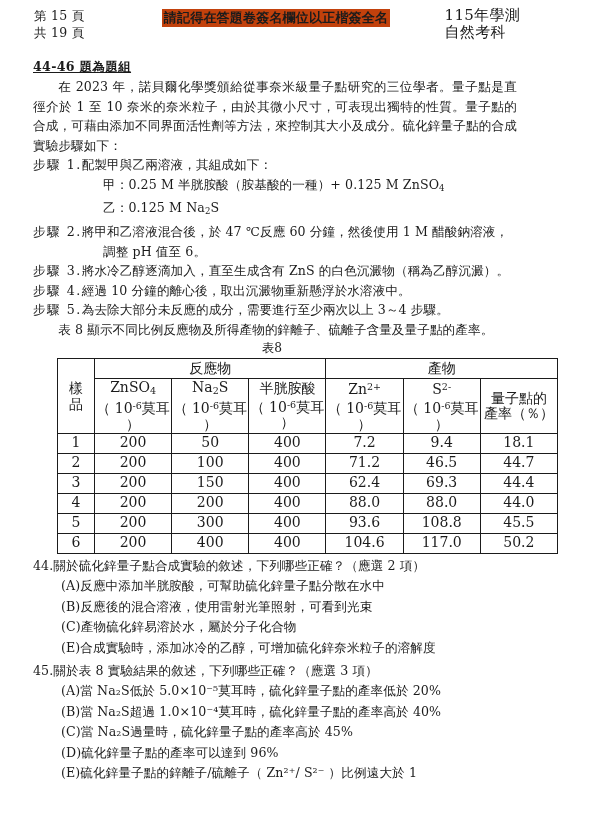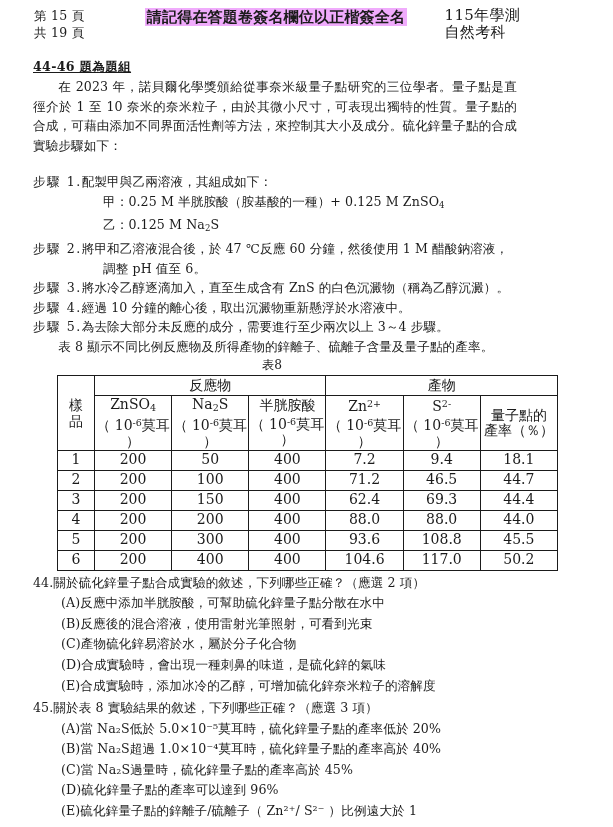--- a/index.html
+++ b/index.html
@@ -34,23 +34,23 @@
   }
   .hdr-center {
     position: absolute;
     left: 0;
     right: 0;
     top: 7px;
     text-align: center;
   }
   .hdr-center-inner {
     display: inline-block;
-    background: #f0abfc;
+    background: #c2410c;
     font-weight: bold;
-    font-size: 15px;
+    font-size: 13px;
     line-height: 16px;
     padding: 1px 2px;
     letter-spacing: 0.2px;
   }
   .hdr-right {
     position: absolute;
     right: 32px;
     top: 7px;
     font-size: 15px;
     line-height: 17px;
@@ -72,21 +72,21 @@
     margin-left: 33px;
     font-weight: bold;
     font-size: 12.6px;
     text-decoration: underline;
     display: inline-block;
     line-height: 19px;
     letter-spacing: 0.3px;
   }
 
   .para {
-    margin: 1px 33px 17px 33px;
+    margin: 1px 33px 0 33px;
     line-height: 19.6px;
     text-align: justify;
     text-justify: inter-ideograph;
     letter-spacing: 0.1px;
   }
   .para-indent { text-indent: 2em; }
 
   .step-line {
     margin: 0 33px 0 33px;
     line-height: 19.6px;
@@ -342,23 +342,20 @@
     <div class="q-opt">
       <span>(A)</span><span>反應中添加半胱胺酸，可幫助硫化鋅量子點分散在水中</span>
     </div>
     <div class="q-opt">
       <span>(B)</span><span>反應後的混合溶液，使用雷射光筆照射，可看到光束</span>
     </div>
     <div class="q-opt">
       <span>(C)</span><span>產物硫化鋅易溶於水，屬於分子化合物</span>
     </div>
     <div class="q-opt">
-      <span>(D)</span><span>合成實驗時，會出現一種刺鼻的味道，是硫化鋅的氣味</span>
-    </div>
-    <div class="q-opt">
       <span>(E)</span><span>合成實驗時，添加冰冷的乙醇，可增加硫化鋅奈米粒子的溶解度</span>
     </div>
   </div>
 
   <div class="question-block">
     <div class="q-stem">
       <span>45.</span><span>關於表 8 實驗結果的敘述，下列哪些正確？（應選 3 項）</span>
     </div>
     <div class="q-opt">
       <span>(A)</span><span>當 Na₂S低於 5.0×10⁻⁵莫耳時，硫化鋅量子點的產率低於 20%</span>

